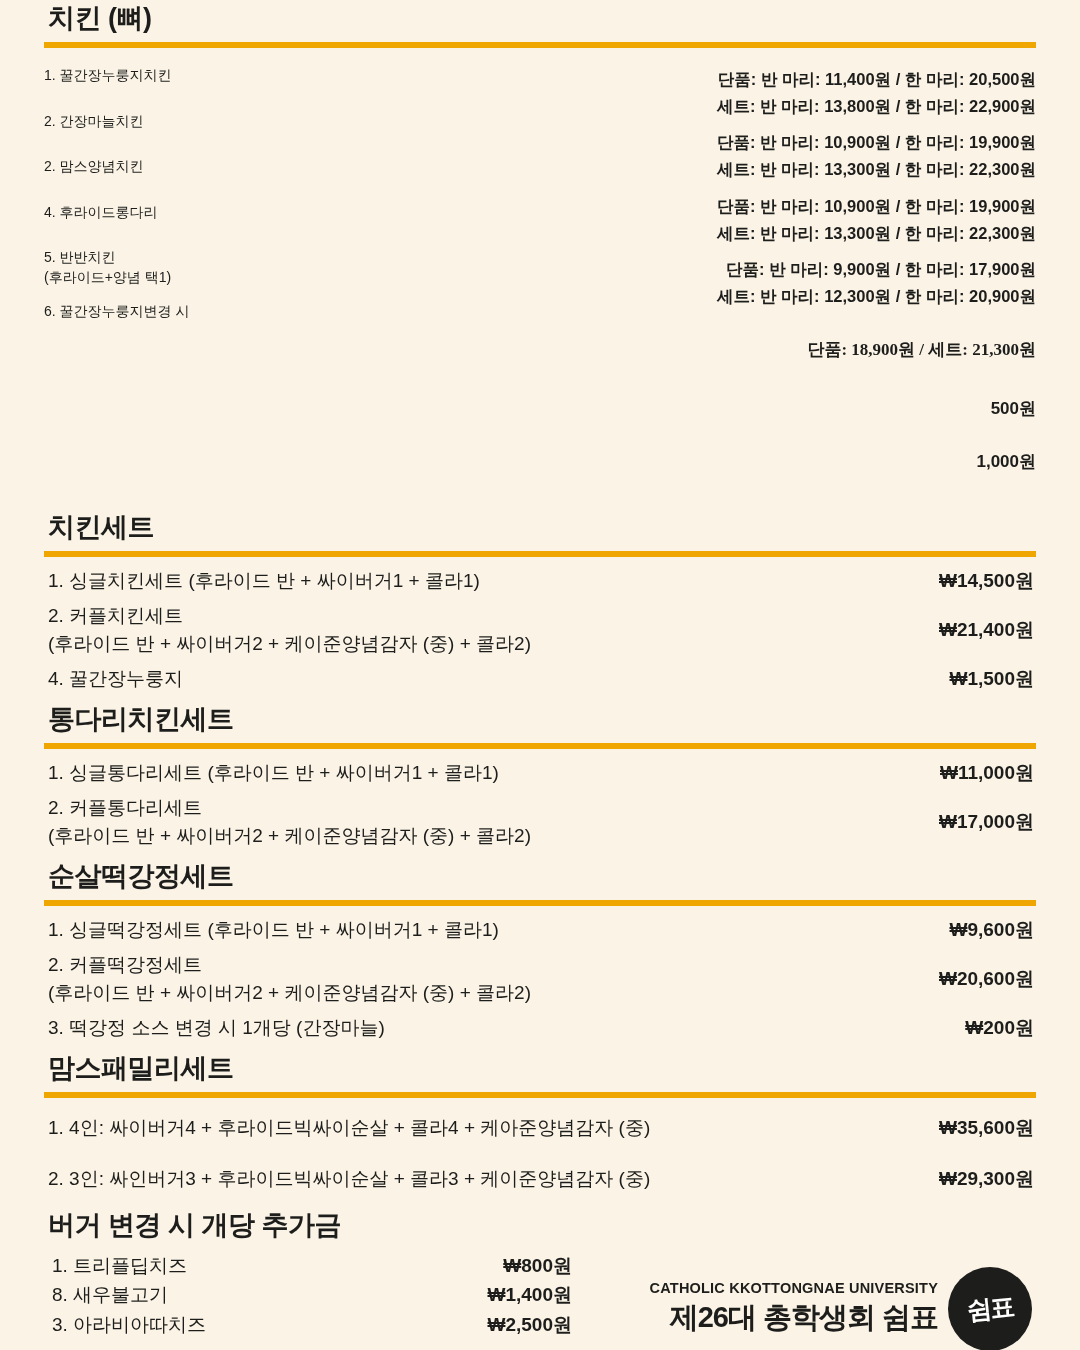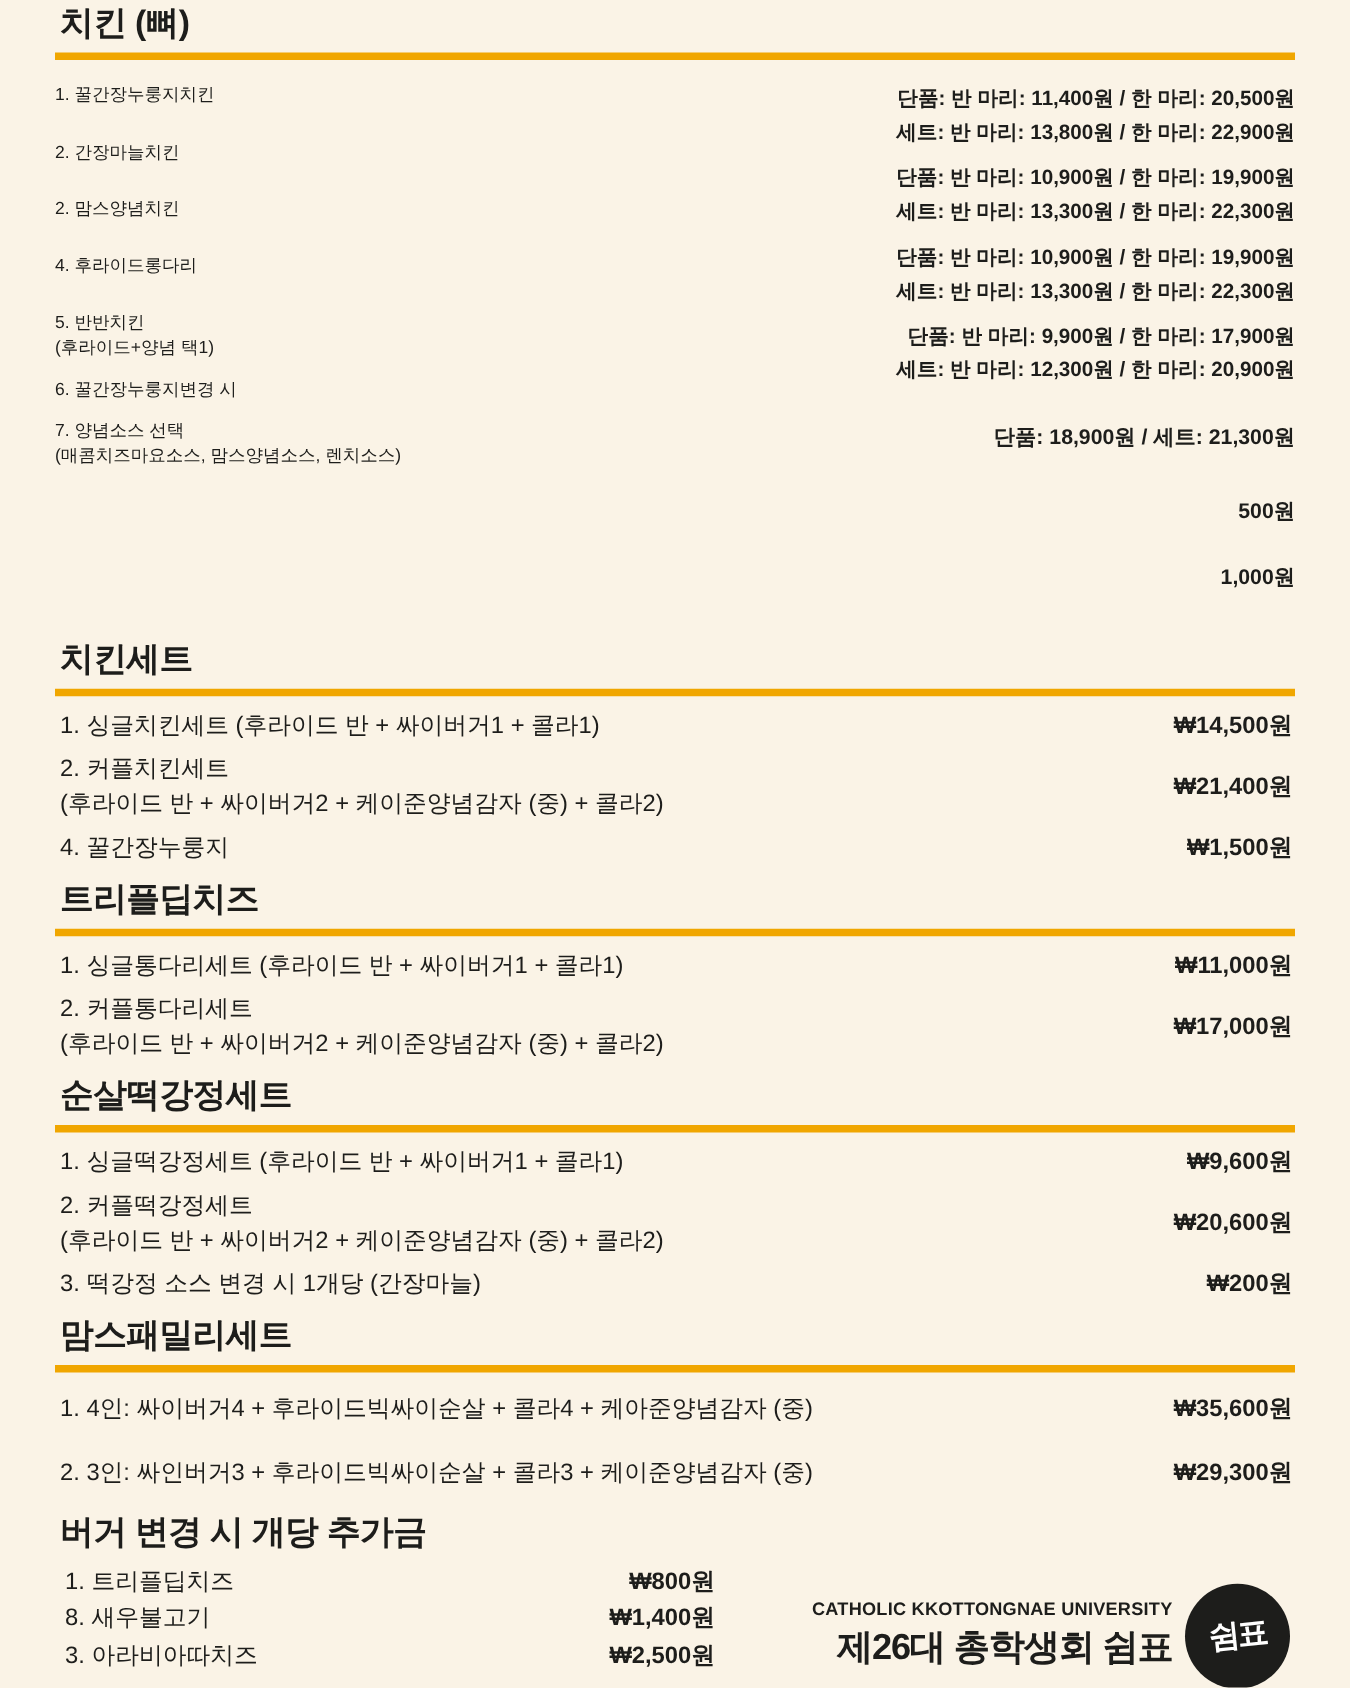--- a/index.html
+++ b/index.html
@@ -87,20 +87,21 @@
     font-weight: bold;
     line-height: 1.62;
     margin-bottom: 10px;
     white-space: pre-line;
   }
   .single-price {
     font-size: 17px;
     font-weight: bold;
     margin-top: 28px;
     margin-bottom: 36px;
+    font-family: Liberation Serif, serif;
   }
   .plain-price {
     font-size: 17px;
     font-weight: bold;
     margin-bottom: 30px;
   }
 
   
   .sec { margin-top: 6px; }
   .rows { padding: 4px 2px 0 4px; }
@@ -176,22 +177,20 @@
 
     <div class="chicken-block">
       <div class="chicken-left">
         <div class="citem">1. 꿀간장누룽지치킨</div>
         <div class="citem">2. 간장마늘치킨</div>
         <div class="citem">2. 맘스양념치킨</div>
         <div class="citem">4. 후라이드롱다리</div>
         <div class="citem tight">5. 반반치킨
    (후라이드+양념 택1)</div>
         <div class="citem tight">6. 꿀간장누룽지변경 시</div>
-        <div class="citem">7. 양념소스 선택
-(매콤치즈마요소스, 맘스양념소스, 렌치소스)</div>
       </div>
 
       <div class="chicken-right">
         <div class="pricepair">단품: 반 마리: 11,400원 / 한 마리: 20,500원
 세트: 반 마리: 13,800원 / 한 마리: 22,900원</div>
         <div class="pricepair">단품: 반 마리: 10,900원 / 한 마리: 19,900원
 세트: 반 마리: 13,300원 / 한 마리: 22,300원</div>
         <div class="pricepair">단품: 반 마리: 10,900원 / 한 마리: 19,900원
 세트: 반 마리: 13,300원 / 한 마리: 22,300원</div>
         <div class="pricepair">단품: 반 마리:  9,900원 / 한 마리: 17,900원
@@ -217,21 +216,21 @@
         <div class="price">₩21,400원</div>
       </div>
       <div class="row">
         <div class="item">4. 꿀간장누룽지</div>
         <div class="price">₩1,500원</div>
       </div>
     </div>
   </div>
 
   <div class="sec">
-    <div class="section-title">트리플딥치즈</div>
+    <div class="section-title">통다리치킨세트</div>
     <div class="rule"></div>
     <div class="rows">
       <div class="row">
         <div class="item">1. 싱글통다리세트 (후라이드 반 + 싸이버거1 + 콜라1)</div>
         <div class="price">₩11,000원</div>
       </div>
       <div class="row">
         <div class="item">2. 커플통다리세트
  (후라이드 반 + 싸이버거2 + 케이준양념감자 (중) + 콜라2)</div>
         <div class="price">₩17,000원</div>

